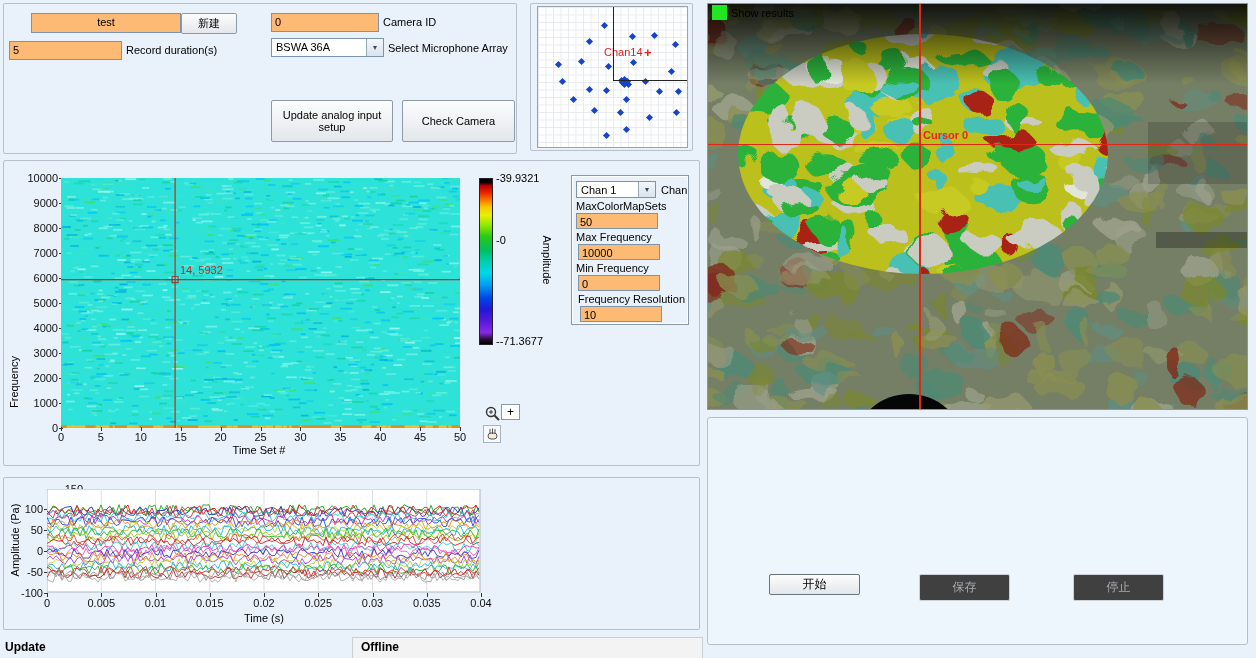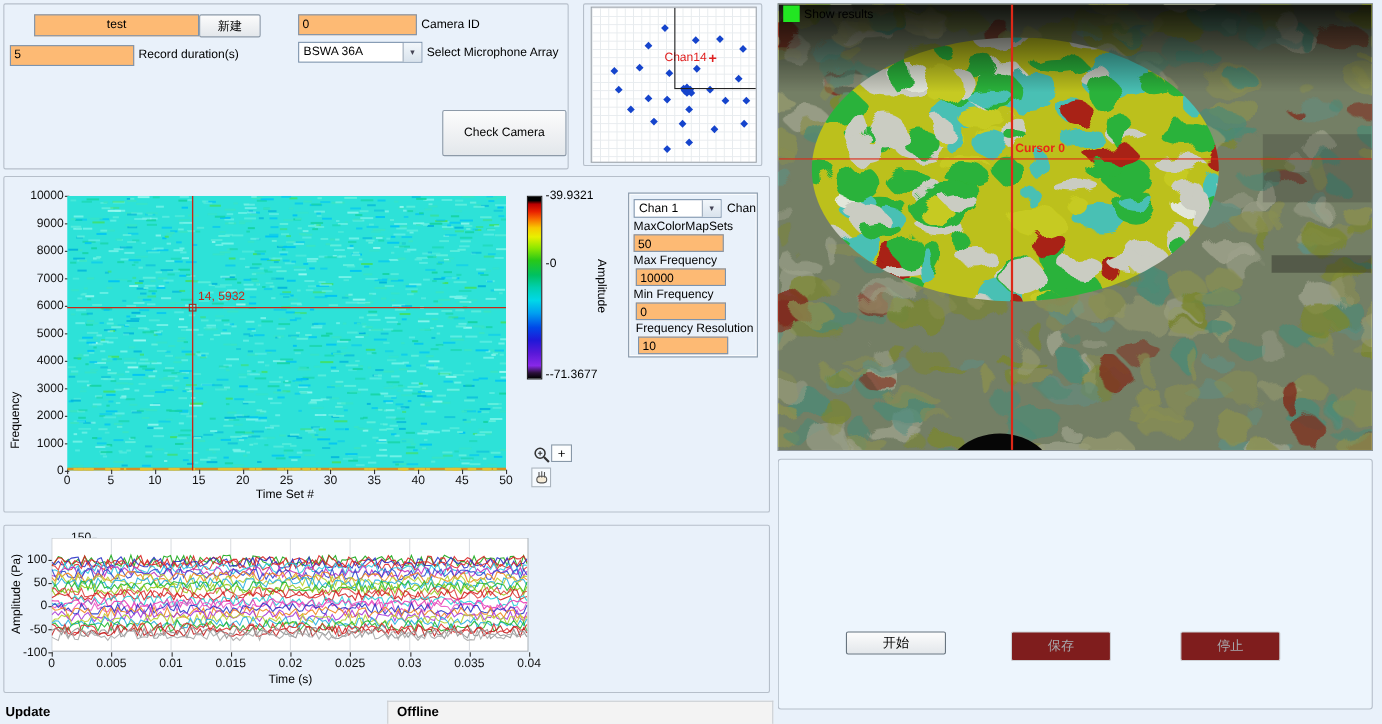--- a/index.html
+++ b/index.html
@@ -6,21 +6,21 @@
   body{width:1256px;height:658px;position:relative;background:#e9f1fa;
        font-family:"Liberation Sans",sans-serif;font-size:11px;color:#000;overflow:hidden}
   .panel{position:absolute;background:#e9f1fa;border:1px solid #b6bfca;border-radius:2px;box-sizing:border-box}
   .lbl{position:absolute;white-space:nowrap;font-size:11px}
   .input{position:absolute;background:#fdba74;border:1px solid #7c93ad;font:11px "Liberation Sans",sans-serif;
          padding:2px 3px;box-sizing:border-box;overflow:hidden;white-space:nowrap}
   .btn{position:absolute;background:linear-gradient(#fcfcfc,#e3e7eb);border:1px solid #8d9aa8;border-radius:2px;
        font:11px "Liberation Sans",sans-serif;display:flex;align-items:center;justify-content:center;
        text-align:center;box-sizing:border-box;cursor:pointer}
   .btn.big{font-size:12px}
-  .btn.disabled{background:#7f1d1d;border-color:#cdd1d6;color:#a8abaf;cursor:default}
+  .btn.disabled{background:#404040;border-color:#cdd1d6;color:#a8abaf;cursor:default}
   .dd{position:absolute;background:#fff;border:1px solid #7c93ad;box-sizing:border-box;font-size:11px}
   .dd .val{position:absolute;left:4px;top:2px}
   .dd .chev{position:absolute;right:0;top:0;bottom:0;width:16px;background:linear-gradient(#f2f7fb,#d9e3ed);
             border-left:1px solid #9aa8b8;display:flex;align-items:center;justify-content:center;
             font-size:8px;color:#445;}
   
   #mic-plot{position:absolute;left:6px;top:2px;width:151px;height:142px;background:#fff;border:1px solid #9aa2aa;
             box-sizing:border-box;
             background-image:linear-gradient(#e7ebee 1px,transparent 1px),linear-gradient(90deg,#e7ebee 1px,transparent 1px);
             background-size:7.5px 7.5px;overflow:hidden}
@@ -61,20 +61,21 @@
   <div class="btn" style="left:177px;top:9px;width:56px;height:21px">新建</div>
   <div class="input" style="left:5px;top:37px;width:113px;height:19px">5</div>
   <div class="lbl" style="left:122px;top:40px">Record duration(s)</div>
   <div class="input" style="left:267px;top:9px;width:108px;height:19px">0</div>
   <div class="lbl" style="left:379px;top:12px">Camera ID</div>
   <div class="dd" style="left:267px;top:34px;width:113px;height:19px">
     <span class="val">BSWA 36A</span>
     <span class="chev">▾</span>
   </div>
   <div class="lbl" style="left:384px;top:38px">Select Microphone Array</div>
+  <div class="btn" style="left:267px;top:96px;width:122px;height:42px;padding:0 8px">Update analog input setup</div>
   <div class="btn" style="left:398px;top:96px;width:113px;height:42px">Check Camera</div>
 </div>
 
 <div class="panel" style="left:530px;top:3px;width:163px;height:148px">
   <div id="mic-plot">
     <div id="mic-dots">
         <div class="micdot" style="left: 64px; top: 16px; background: rgb(21, 68, 204);"></div>
         <div class="micdot" style="left: 92px; top: 27px; background: rgb(21, 68, 204);"></div>
         <div class="micdot" style="left: 114px; top: 26px; background: rgb(21, 68, 204);"></div>
         <div class="micdot" style="left: 135px; top: 35px; background: rgb(21, 68, 204);"></div>

